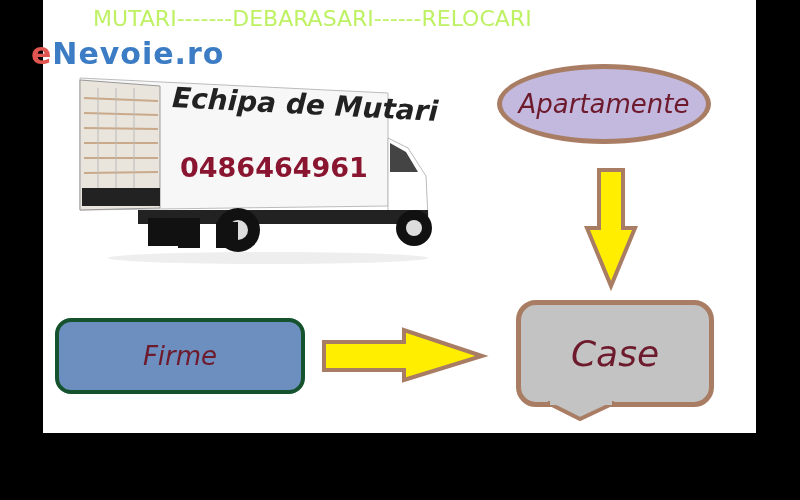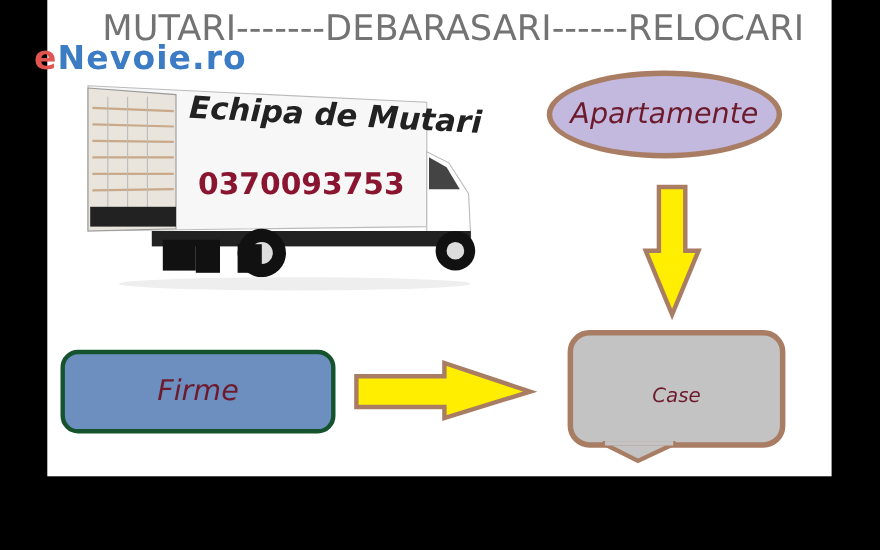--- a/index.html
+++ b/index.html
@@ -1,29 +1,29 @@
 <!DOCTYPE html>
 <html><head>
 <meta charset="utf-8">
 <style>
   html, body { margin:0; padding:0; }
   body { width:800px; height:500px; background:#000; position:relative; overflow:hidden; font-family:"DejaVu Sans", sans-serif; }
   .canvas { position:absolute; left:43px; top:0; width:713px; height:433px; background:#fff; }
-  .headline { position:absolute; left:93px; top:6px; font-family:"DejaVu Sans", sans-serif; font-size:32px; color:#737373; letter-spacing:0px; white-space:nowrap; }
+  .headline { position:absolute; left:93px; top:6px; font-family:"DejaVu Sans", sans-serif; font-size:22px; color:#bef264; letter-spacing:0px; white-space:nowrap; }
   .logo { position:absolute; left:31px; top:36px; font-family:"DejaVu Sans", sans-serif; font-weight:bold; font-size:30px; letter-spacing:1px; white-space:nowrap; }
   .logo .e { color:#e0554f; }
   .logo .rest { color:#3b7cc4; }
   .truck { position:absolute; left:68px; top:68px; width:370px; height:200px; }
   .truck-label { position:absolute; font-family:"DejaVu Sans", sans-serif; white-space:nowrap; }
   .truck-title { left:172px; top:88px; font-size:28px; font-weight:bold; font-style:italic; color:#222; transform:rotate(3deg); }
   .truck-phone { left:180px; top:152px; font-size:27px; font-weight:bold; color:#8a1530; }
   .node { position:absolute; display:flex; align-items:center; justify-content:center; color:#6d1a2c; font-family:"DejaVu Sans", sans-serif;font-style:italic; }
   .apart { left:497px; top:64px; width:214px; height:80px; border:5px solid #a87d63; border-radius:50%; background:#c3b9df; font-size:26px; box-sizing:border-box; }
   .firme { left:55px; top:318px; width:250px; height:76px; border:4px solid #14532d; border-radius:16px; background:#6d8fc0; font-size:26px; box-sizing:border-box; }
-  .case-box { left:516px; top:300px; width:198px; height:107px; border:5px solid #a87d63; border-radius:20px; background:#c3c3c3; font-size:18px; box-sizing:border-box; align-items:flex-start; padding-top:44px; }
+  .case-box { left:516px; top:300px; width:198px; height:107px; border:5px solid #a87d63; border-radius:20px; background:#c3c3c3; font-size:36px; box-sizing:border-box; align-items:flex-start; padding-top:28px; }
   svg.shape { position:absolute; overflow:visible; }
 </style>
 </head>
 <body>
 
 <div class="canvas"></div>
 
 <div class="headline">MUTARI-------DEBARASARI------RELOCARI</div>
 
 <div class="logo">
@@ -58,21 +58,21 @@
 
   <circle cx="170" cy="162" r="22" fill="#111"></circle>
   <circle cx="170" cy="162" r="10" fill="#ddd"></circle>
   <circle cx="346" cy="160" r="18" fill="#111"></circle>
   <circle cx="346" cy="160" r="8" fill="#ddd"></circle>
   <rect x="110" y="150" width="22" height="30" fill="#111"></rect>
   <rect x="148" y="154" width="22" height="26" fill="#111"></rect>
   <ellipse cx="200" cy="190" rx="160" ry="6" fill="#eee"></ellipse>
 </svg>
 <div class="truck-label truck-title">Echipa de Mutari</div>
-<div class="truck-label truck-phone">0370093753</div>
+<div class="truck-label truck-phone">0486464961</div>
 
 <div class="node apart">Apartamente</div>
 
 <svg class="shape" style="left:585px;top:168px;" width="52" height="122" viewBox="0 0 52 122">
   <polygon points="14,2 38,2 38,60 50,60 26,118 2,60 14,60" fill="#ffee00" stroke="#a87d63" stroke-width="4" stroke-linejoin="miter"></polygon>
 </svg>
 
 <div class="node firme">Firme</div>
 
 <svg class="shape" style="left:322px;top:328px;" width="164" height="56" viewBox="0 0 164 56">

